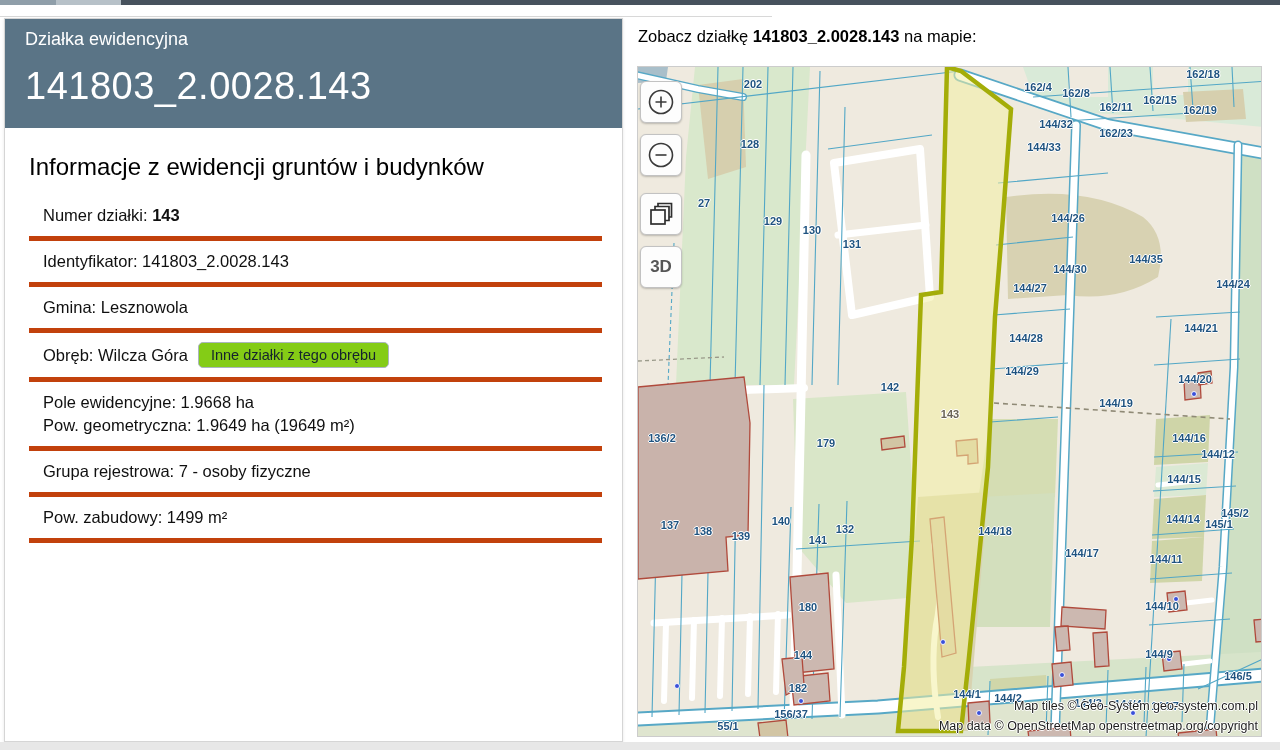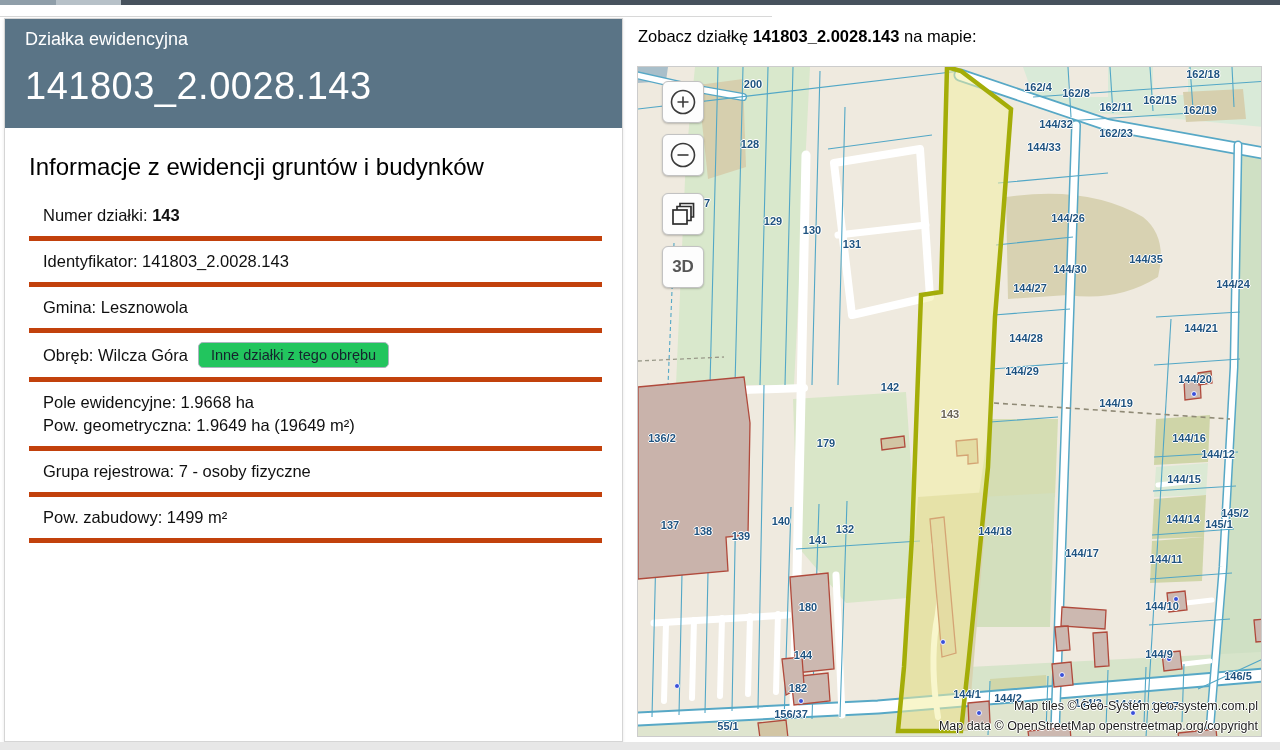--- a/index.html
+++ b/index.html
@@ -24,39 +24,39 @@
   .card-header { padding:10px 20px 20px 20px; }
   .card-header .hdr-small { font-size:18px; }
   .card-header .hdr-big { font-size:38px; margin-top:15px; letter-spacing:0.5px; }
   .card-body h2 { font-weight:400; font-size:24px; margin:25px 0 14px 24px; color:#000; }
   .info-list { margin:0 20px 0 24px; }
   .info-row { border-bottom:5px solid #c2410c; padding:9px 0 9px 14px; font-size:16.5px; color:#101010; }
   .info-line { line-height:23px; }
   .val.bold { font-weight:bold; }
   .obreb-btn {
     margin-left:10px; font-family:inherit; font-size:14.5px; color:#15232d;
-    background:#22c55e; border:1px solid #aab6be; border-radius:5px;
+    background:#84cc16; border:1px solid #aab6be; border-radius:5px;
     padding:4px 12px; cursor:pointer; vertical-align:1px;
   }
 
   
   .map-title { position:absolute; left:638px; top:27px; font-size:16.5px; color:#000; }
   .map {
     position:absolute; left:637px; top:66px; width:625px; height:671px;
     background:#efeadf; border:1px solid #cccccc; overflow:hidden;
   }
   .map svg.base { position:absolute; left:0; top:0; width:625px; height:671px; display:block; }
   .map-labels { position:absolute; left:0; top:0; width:625px; height:671px; pointer-events:none; }
   .map-labels span {
     position:absolute; transform:translate(-50%,-50%);
     font-size:11px; font-weight:bold; color:#1f5380; white-space:nowrap;
     text-shadow:0 1px 0 #fff, 1px 0 0 #fff, -1px 0 0 #fff, 0 -1px 0 #fff;
   }
   .map-labels span.dark { color:#6a6455; }
-  .controls { position:absolute; left:24px; top:14px; display:flex; flex-direction:column; gap:11px; z-index:6; }
+  .controls { position:absolute; left:2px; top:14px; display:flex; flex-direction:column; gap:11px; z-index:6; }
   .ctrl {
     width:42px; height:42px; background:#fdfdfd; border:1px solid #c2c2c2; border-radius:6px;
     box-shadow:0 1px 2px rgba(0,0,0,.22); display:flex; align-items:center; justify-content:center;
     cursor:pointer; padding:0;
   }
   .ctrl.gap { margin-top:6px; }
   .ctrl .label3d { font-weight:bold; font-size:17px; color:#565656; font-family:inherit; }
   .attribution {
     position:absolute; right:3px; bottom:0px; z-index:5; text-align:right;
     font-size:12.5px; color:#1c1c1c; line-height:1.55;
@@ -218,21 +218,21 @@
       <circle cx="495" cy="646" r="2.5"></circle>
         <circle cx="556" cy="327" r="2.5"></circle>
       <circle cx="538" cy="532" r="2.5"></circle>
         <circle cx="531" cy="592" r="2.5"></circle>
       <circle cx="424" cy="608" r="2.5"></circle>
         <circle cx="626" cy="561" r="2.5"></circle>
     </g>
   </svg>
 
   <div class="map-labels">
-      <span style="left: 18.4%; top: 2.53353%;">200</span>
+      <span style="left: 18.4%; top: 2.53353%;">202</span>
       <span style="left: 17.92%; top: 11.4754%;">128</span>
       <span style="left: 10.56%; top: 20.2683%;">27</span>
       <span style="left: 21.6%; top: 22.9508%;">129</span>
       <span style="left: 27.84%; top: 24.2921%;">130</span>
       <span style="left: 34.24%; top: 26.3785%;">131</span>
       <span style="left: 40.32%; top: 47.69%;">142</span>
       <span style="left: 30.08%; top: 56.0358%;">179</span>
       <span style="left: 3.84%; top: 55.2906%;">136/2</span>
       <span style="left: 5.12%; top: 68.2563%;">137</span>
       <span style="left: 10.4%; top: 69.1505%;">138</span>

